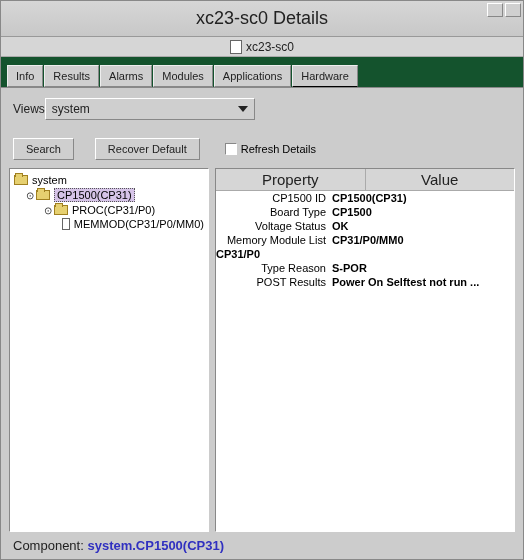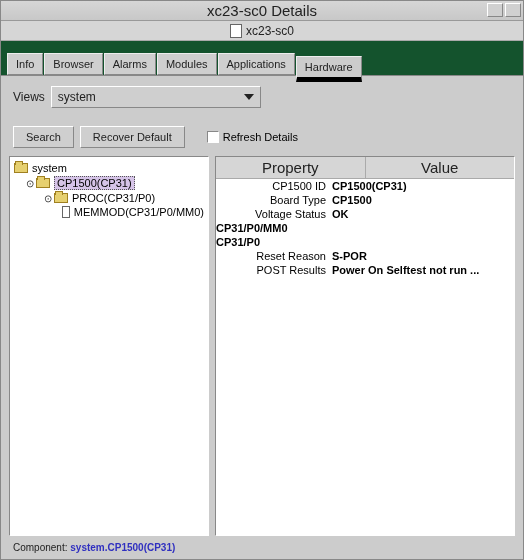--- a/index.html
+++ b/index.html
@@ -16,26 +16,26 @@
     background: #cccccc;
     border: 1px solid #888;
     width: 524px;
     height: 560px;
     display: flex;
     flex-direction: column;
   }
   .titlebar {
     background: linear-gradient(#d6d6d6,#c8c8c8);
     border-bottom: 1px solid #999;
-    height: 20px;
+    height: 36px;
     display: flex;
     align-items: center;
     justify-content: center;
     position: relative;
-    font-size: 15px;
+    font-size: 18px;
     color: #222;
   }
   .titlebar-controls {
     position: absolute;
     right: 2px;
     top: 2px;
     display: flex;
     gap: 2px;
   }
   .titlebar-btn {
@@ -80,36 +80,35 @@
     border-top: 1px solid #eee;
     border-left: 1px solid #eee;
     border-right: 1px solid #888;
     border-bottom: 1px solid #888;
     margin-right: 1px;
     color: #222;
     cursor: default;
   }
   .tab.active {
     background: #cccccc;
-    border-bottom: 5px solid #000000;
+    border-bottom: 1px solid #000000;
     position: relative;
-    top: 7px;
+    top: 0;
     font-weight: normal;
   }
   .panel {
     flex: 1;
     display: flex;
     flex-direction: column;
     padding: 0 8px 6px 8px;
     background: #cccccc;
   }
   .views-row {
     display: flex;
     align-items: center;
-    gap: 6px;
     padding: 10px 4px 14px 4px;
     font-size: 12px;
   }
   .views-label { color: #222; }
   .combo {
     display: flex;
     align-items: center;
     justify-content: space-between;
     width: 210px;
     height: 22px;
@@ -124,39 +123,39 @@
   }
   .combo-arrow {
     width: 0; height: 0;
     border-left: 5px solid transparent;
     border-right: 5px solid transparent;
     border-top: 6px solid #222;
   }
   .toolbar {
     display: flex;
     align-items: center;
-    gap: 6px;
+    gap: 21px;
     padding: 4px 4px 8px 4px;
   }
   .btn {
     background: #cfcfcf;
     border-top: 1px solid #fff;
     border-left: 1px solid #fff;
     border-right: 1px solid #888;
     border-bottom: 1px solid #888;
     padding: 4px 12px;
     font-size: 11px;
     color: #222;
   }
   .chk {
     display: flex;
     align-items: center;
     gap: 4px;
     font-size: 11px;
-    margin-left: 16px;
+    margin-left: 4px;
   }
   .chk-box {
     width: 12px;
     height: 12px;
     background: #fff;
     border-top: 1px solid #888;
     border-left: 1px solid #888;
     border-right: 1px solid #fff;
     border-bottom: 1px solid #fff;
   }
@@ -255,21 +254,21 @@
     color: #000;
   }
   .prop-val {
     flex: 1;
     font-weight: bold;
     color: #000;
     white-space: nowrap;
   }
   .footer {
     padding: 6px 4px 0 4px;
-    font-size: 10px;
+    font-size: 13px;
     color: #222;
   }
   .footer .path {
     color: #3030c0;
     font-weight: bold;
   }
 </style>
 </head>
 <body>
 
@@ -283,21 +282,21 @@
     </div>
   </div>
 
   <div class="subtitlebar">
     <span class="doc-icon"></span>
     <span>xc23-sc0</span>
   </div>
 
   <div class="tabs">
     <div class="tab"><span>Info</span></div>
-    <div class="tab"><span>Browser</span></div>
+    <div class="tab"><span>Results</span></div>
     <div class="tab"><span>Alarms</span></div>
     <div class="tab"><span>Modules</span></div>
     <div class="tab"><span>Applications</span></div>
     <div class="tab active"><span>Hardware</span></div>
   </div>
 
   <div class="panel">
 
     <div class="views-row">
       <span class="views-label">Views</span>
@@ -350,27 +349,28 @@
         </div>
         <div class="prop-row">
           <div class="prop-key">Board Type</div>
           <div class="prop-val">CP1500</div>
         </div>
         <div class="prop-row">
           <div class="prop-key">Voltage Status</div>
           <div class="prop-val">OK</div>
         </div>
         <div class="prop-row">
+          <div class="prop-key">Memory Module List</div>
           <div class="prop-val">CP31/P0/MM0</div>
         </div>
         <div class="prop-row">
           <div class="prop-val">CP31/P0</div>
         </div>
         <div class="prop-row">
-          <div class="prop-key">Reset Reason</div>
+          <div class="prop-key">Type Reason</div>
           <div class="prop-val">S-POR</div>
         </div>
         <div class="prop-row">
           <div class="prop-key">POST Results</div>
           <div class="prop-val">Power On Selftest not run ...</div>
         </div>
       </div>
 
     </div>
 

